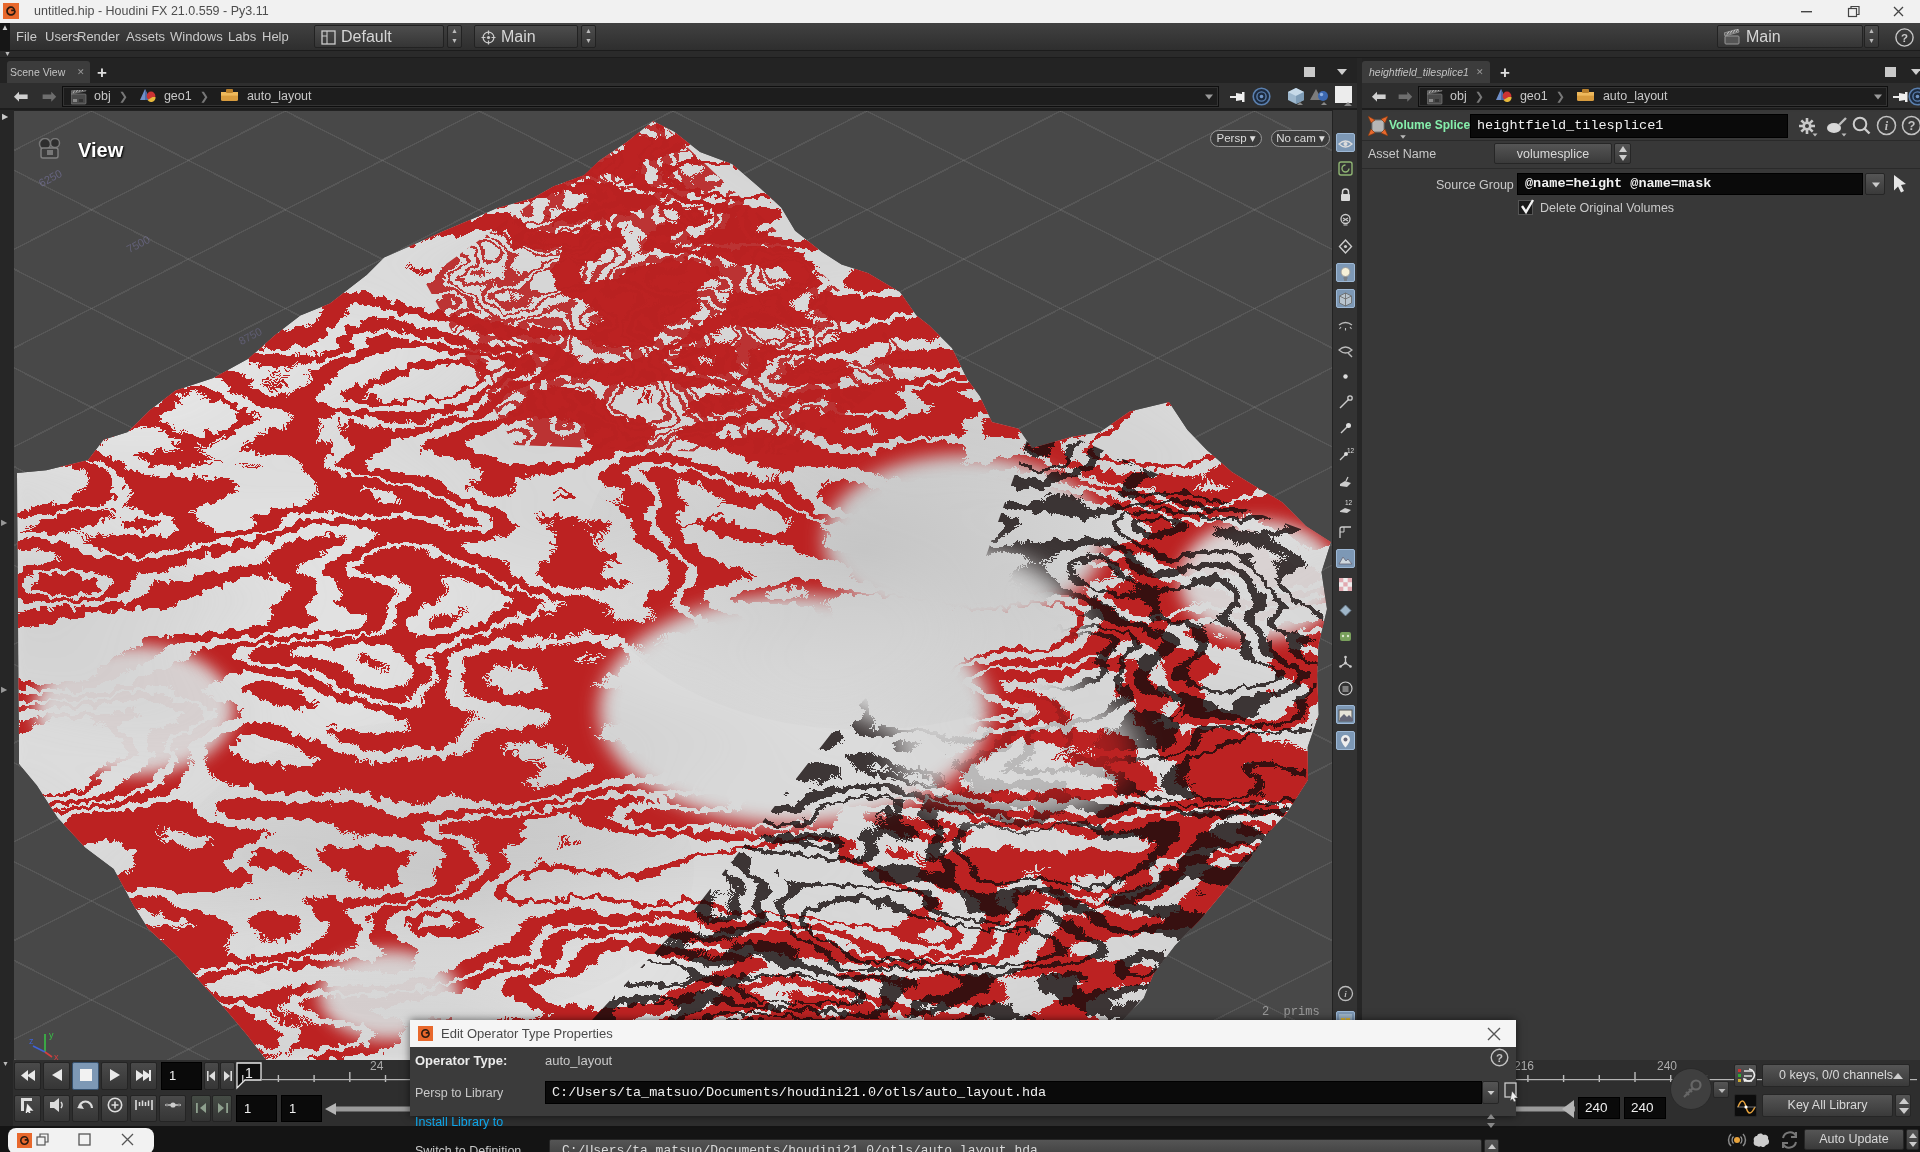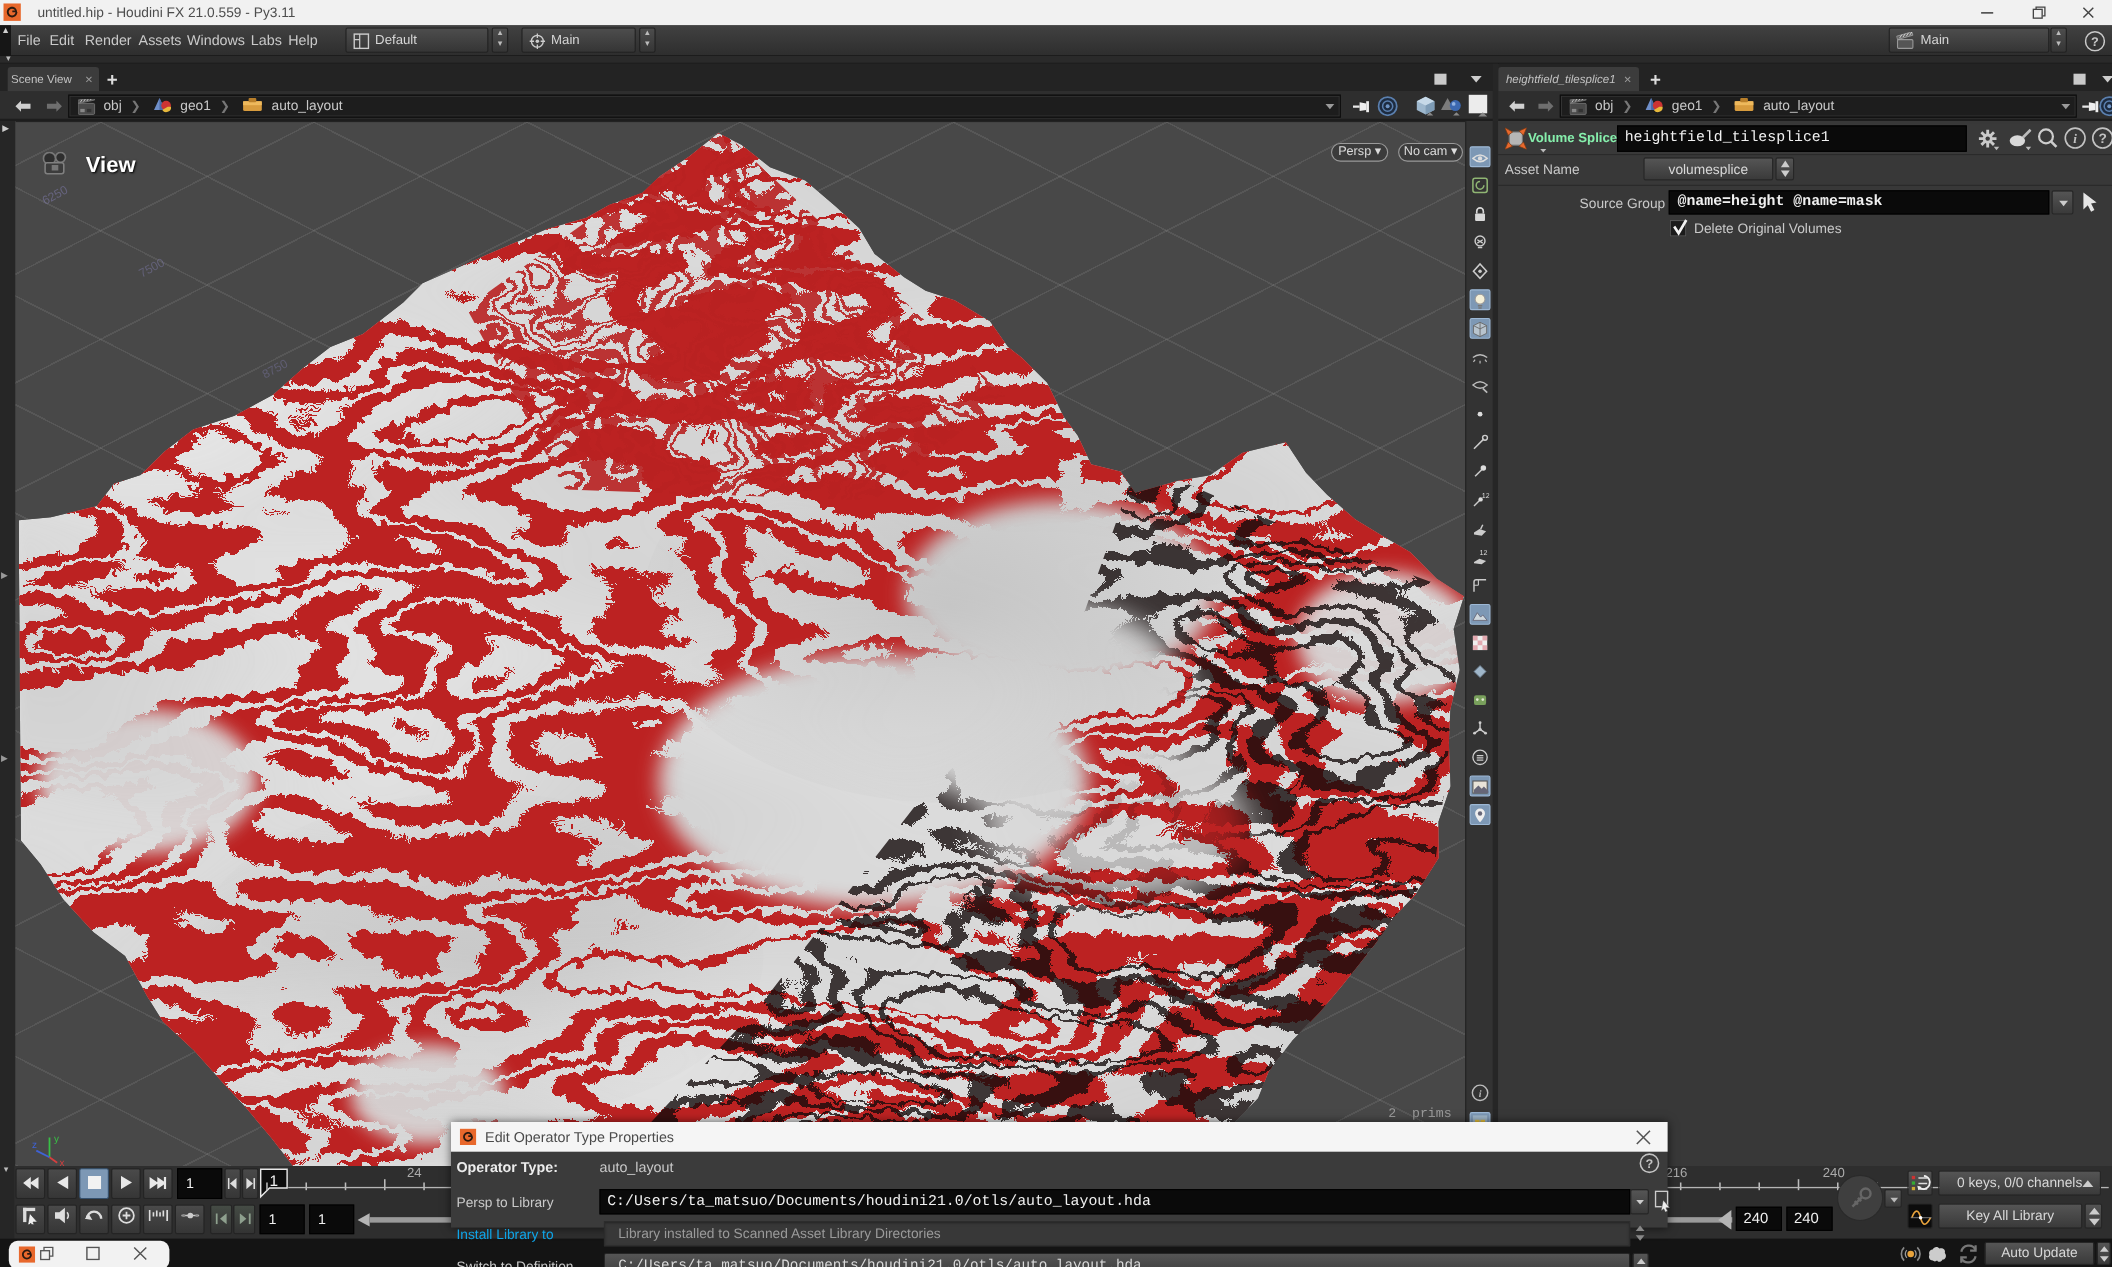--- a/index.html
+++ b/index.html
@@ -5,21 +5,21 @@
 .abs{position:absolute}
 .mono{font-family:"Liberation Mono",monospace}
 
 #titlebar{left:0;top:0;width:1920px;height:23px;background:#f1f1f1;color:#4d4d4d;font-size:12.5px}
 #titlebar .logo{left:3px;top:3px;width:16px;height:16px}
 #titlebar .ttl{left:34px;top:4px}
 
 #menubar{left:0;top:23px;width:1920px;height:28px;background:linear-gradient(#414141,#2e2e2e);border-bottom:1px solid #1c1c1c}
 #menubar .notch{left:0;top:0;width:14px;height:28px;background:#161616;color:#cfcfcf;font-size:8px;line-height:9px;text-align:center}
 .mitem{top:6px;color:#cacaca;font-size:13px}
-.combo{top:2px;height:23px;background:linear-gradient(#4d4d4d,#353535);border:1px solid #222;border-radius:2px;color:#d6d6d6;font-size:12px;line-height:21px}
+.combo{top:2px;height:23px;background:linear-gradient(#4d4d4d,#353535);border:1px solid #222;border-radius:2px;color:#d6d6d6;font-size:16px;line-height:21px}
 .stepper{top:2px;height:23px;width:15px;background:linear-gradient(#4d4d4d,#353535);border:1px solid #222;border-radius:2px;color:#bbb;font-size:7px;text-align:center;line-height:10px}
 
 #shelf{left:0;top:51px;width:1920px;height:7px;background:#2a2a2a;border-bottom:1px solid #1b1b1b}
 
 .tabrow{top:58px;height:25px;background:#232323}
 .tab{top:3px;height:22px;background:#3c3c3c;border-radius:3px 3px 0 0;color:#c3c3c3;font-size:10.5px;line-height:22px}
 .plus{top:5px;color:#ddd;font-size:17px;font-weight:bold}
 .sqr{top:9px;width:11px;height:10px;background:#c9c9c9}
 .dnarr{top:11px;width:0;height:0;border-left:5px solid transparent;border-right:5px solid transparent;border-top:6px solid #cdcdcd}
 
@@ -66,21 +66,21 @@
       <path d="M21 8.5v-2h8v8h-2" fill="none" stroke="#444" stroke-width="1.2"></path>
     </svg>
  <svg class="abs" style="left:1876px;top:0" width="46" height="23">
       <path d="M18 7l9 9M27 7l-9 9" stroke="#444" stroke-width="1.3"></path>
     </svg>
 </div>
 
 <div id="menubar" class="abs">
  <div class="abs notch" style="width:10px">▲</div>
  <div class="abs mitem" style="left:16px">File</div>
- <div class="abs mitem" style="left:45px">Edit</div>
+ <div class="abs mitem" style="left:45px">Users</div>
  <div class="abs mitem" style="left:77px">Render</div>
  <div class="abs mitem" style="left:126px">Assets</div>
  <div class="abs mitem" style="left:170px">Windows</div>
  <div class="abs mitem" style="left:228px">Labs</div>
  <div class="abs mitem" style="left:262px">Help</div>
  <div class="abs combo" style="left:314px;width:130px">
    <svg class="abs" style="left:6px;top:4px" width="15" height="15">
         <rect x="1" y="1" width="13" height="13" fill="none" stroke="#ccc" stroke-width="1.3"></rect>
         <path d="M6 1v13M1 6h5" stroke="#ccc" stroke-width="1.1"></path>
       </svg>
@@ -733,21 +733,20 @@
  <div class="abs label" style="left:5px;top:66px">Persp to Library</div>
  <div class="abs blackfield mono" style="left:135px;top:61px;width:937px;height:23px;font-size:13.5px;line-height:21px;padding-left:6px">C:/Users/ta_matsuo/Documents/houdini21.0/otls/auto_layout.hda</div>
  <div class="abs gbtn" style="left:1072px;top:61px;width:17px;height:23px">
       <div class="abs dnarr" style="left:3px;top:8px;transform:scale(.7);border-top-color:#ccc"></div>
     </div>
  <svg class="abs" style="left:1094px;top:62px" width="16" height="20">
       <rect x="1" y="1" width="11" height="14" fill="none" stroke="#ccc" stroke-width="1.3"></rect>
       <path d="M8 9l6 7-3.5 0 1.5 3-2 1-1.5-3-2.5 2z" fill="#eee" stroke="#333" stroke-width=".5"></path>
     </svg>
  <div class="abs" style="left:5px;top:95px;color:#0ea5e9;font-size:12.5px">Install Library to</div>
- <div class="abs" style="left:139px;top:90px;width:933px;height:23px;background:#383838;border:1px solid #2c2c2c;box-shadow:inset 0 1px 2px #262626;color:#9a9a9a;font-size:12.5px;line-height:21px;padding-left:12px">Library installed to Scanned Asset Library Directories</div>
  <div class="abs" style="left:1074px;top:90px;width:15px;height:23px">
       <div class="abs" style="left:3px;top:4px;width:0;height:0;border-left:4px solid transparent;border-right:4px solid transparent;border-bottom:5px solid #888"></div>
       <div class="abs" style="left:3px;top:13px;width:0;height:0;border-left:4px solid transparent;border-right:4px solid transparent;border-top:5px solid #888"></div>
     </div>
  <div class="abs label" style="left:5px;top:124px">Switch to Definition</div>
  <div class="abs gbtn mono" style="left:139px;top:119px;width:933px;height:23px;font-size:13px;line-height:21px;padding-left:12px;color:#dadada">C:/Users/ta_matsuo/Documents/houdini21.0/otls/auto_layout.hda</div>
  <div class="abs gbtn" style="left:1074px;top:119px;width:15px;height:23px">
       <div class="abs" style="left:3px;top:4px;width:0;height:0;border-left:4px solid transparent;border-right:4px solid transparent;border-bottom:5px solid #ccc"></div>
     </div>
 </div>

